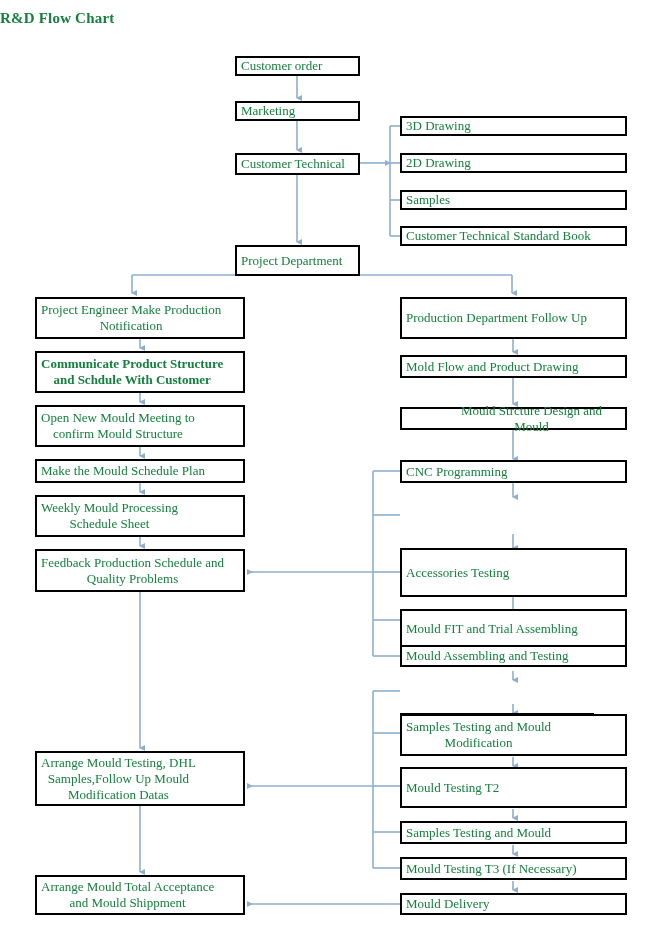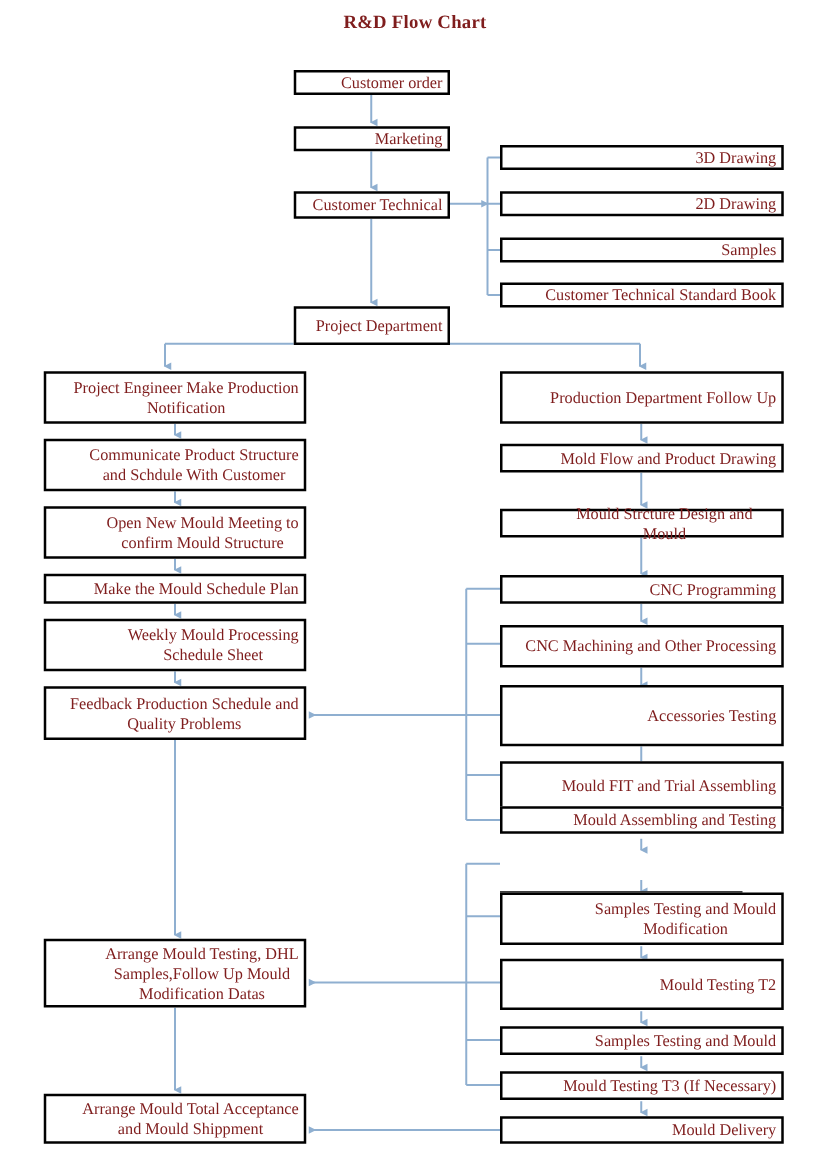--- a/index.html
+++ b/index.html
@@ -6,37 +6,36 @@
   html,body{margin:0;padding:0;background:#ffffff;}
   body{
     font-family:"Liberation Serif","DejaVu Serif",serif;
     width:666px;height:934px;position:relative;overflow:hidden;
     -webkit-font-smoothing:none;
   }
   #chart{position:absolute;left:0;top:0;width:666px;height:934px;}
 
   #title{
     position:absolute;left:0;top:10px;width:664px;
-    text-align:center;
     font-family:"Liberation Serif","DejaVu Serif",serif;
-    font-weight:bold;font-size:15px;letter-spacing:.2px;color:#7f1d1d;
+    font-weight:bold;font-size:15px;letter-spacing:.2px;color:#15803d;
   }
 
   
   #wires{position:absolute;left:0;top:0;width:666px;height:934px;}
 
   .node{
     position:absolute;
     box-sizing:border-box;
     border:2px solid #000000;
     background:#ffffff;
-    display:flex;align-items:center;justify-content:flex-end;
+    display:flex;align-items:center;justify-content:flex-start;
     text-align:center;
     font-family:"Liberation Serif","DejaVu Serif",serif;
-    font-size:13px;line-height:16px;color:#7f1d1d;
+    font-size:13px;line-height:16px;color:#15803d;
     padding:1px 4px;
   }
   .node span{display:block;white-space:pre-line;}
 </style>
 </head>
 <body>
 
 <div id="chart">
 
   <div id="title">R&amp;D Flow Chart</div>
@@ -144,21 +143,21 @@
 
   <div class="node" style="left:400px;top:226px;width:227px;height:20px;">
     <span>Customer Technical Standard Book</span>
   </div>
 
   <div class="node" style="left:35px;top:297px;width:210px;height:42px;">
     <span>Project Engineer Make Production
 Notification</span>
   </div>
 
-  <div class="node" style="left:35px;top:351px;width:210px;height:42px;">
+  <div class="node" style="left:35px;top:351px;width:210px;height:42px;font-weight:bold;">
     <span>Communicate Product Structure
 and Schdule With Customer</span>
   </div>
 
   <div class="node" style="left:35px;top:405px;width:210px;height:42px;">
     <span>Open New Mould Meeting to
 confirm Mould Structure</span>
   </div>
 
   <div class="node" style="left:35px;top:459px;width:210px;height:24px;">
@@ -195,23 +194,20 @@
   </div>
 
   <div class="node" style="left:400px;top:407px;width:227px;height:23px;padding-left:40px;">
     <span>Mould Strcture Design and Mould</span>
   </div>
 
   <div class="node" style="left:400px;top:460px;width:227px;height:23px;">
     <span>CNC Programming</span>
   </div>
 
-  <div class="node" style="left:400px;top:500px;width:227px;height:34px;">
-    <span>CNC Machining and Other Processing</span>
-  </div>
 
   <div class="node" style="left:400px;top:548px;width:227px;height:49px;">
     <span>Accessories Testing</span>
   </div>
 
   <div class="node" style="left:400px;top:609px;width:227px;height:40px;">
     <span>Mould FIT and Trial Assembling</span>
   </div>
 
   <div class="node" style="left:400px;top:645px;width:227px;height:22px;">

